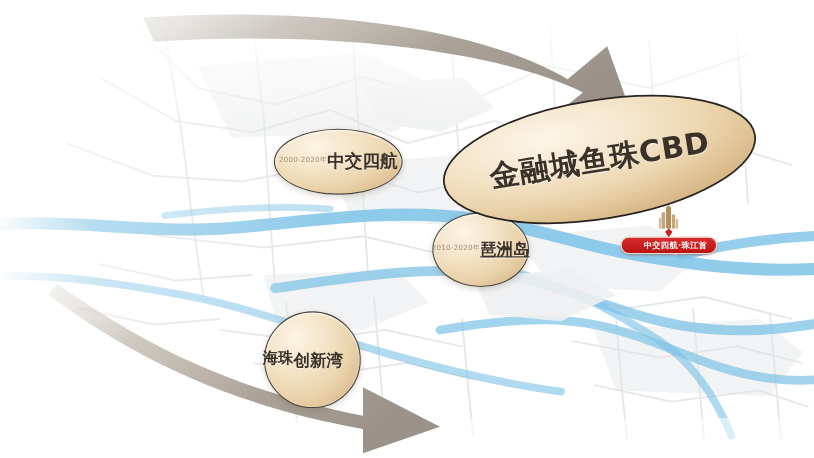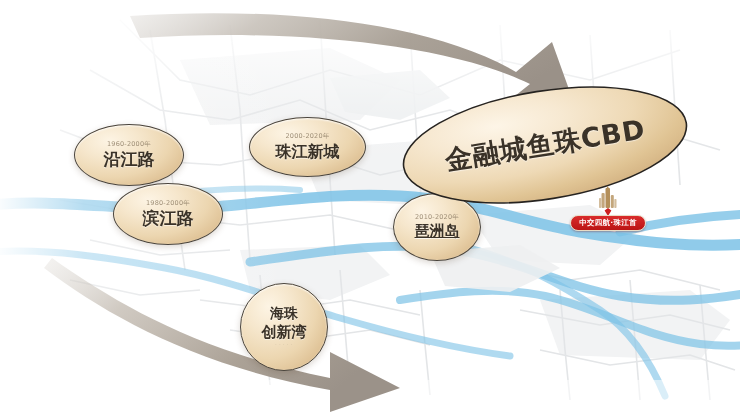--- a/index.html
+++ b/index.html
@@ -30,21 +30,21 @@
   #node-layer {
     position: absolute;
     inset: 0;
     z-index: 3;
   }
 
   
   .node {
     position: absolute;
     display: flex;
-    flex-direction: column;
+    flex-direction: row;
     align-items: center;
     justify-content: center;
     box-sizing: border-box;
     border: 1.3px solid #4a443c;
     background: radial-gradient(ellipse at 32% 26%,
                 #fdf4e4 0%, #f6e7cd 28%, #ecd6b0 58%, #ddbf92 82%, #d2b184 100%);
     box-shadow: 0 2px 6px rgba(90,70,45,0.22),
                 inset 0 1px 2px rgba(255,255,255,0.85);
     text-align: center;
     line-height: 1.12;
@@ -148,21 +148,21 @@
     left: 560px; top: 186px;
     width: 96px; height: 52px;
     z-index: 6;
     display: flex;
     flex-direction: column;
     align-items: center;
   }
   #tower-icon { width: 26px; height: 30px; display: block; }
   #project-badge {
     margin-top: -1px;
-    padding: 2px 8px 3px 8px;
+    padding: 2px 8px 3px 20px;
     border-radius: 9px;
     background: linear-gradient(180deg, #d92b2b 0%, #bb1414 100%);
     color: #ffffff;
     font-size: 7.5px;
     font-weight: bold;
     letter-spacing: 0.3px;
     white-space: nowrap;
     border: 0.8px solid #e8dcc6;
     box-shadow: 0 1px 2px rgba(120,20,20,0.35);
     line-height: 1.25;
@@ -288,33 +288,25 @@
                L 400 388
                L 330 412
                L 330 390
                C 196 366, 108 316, 44 268
                Z" fill="url(#arrGradBot)"></path>
     </g>
   </svg>
 
   <div id="node-layer">
 
-    <div class="node" id="node-yanjianglu">
-      <span class="era">1960-2000年</span>
-      <span class="title">沿江路</span>
-    </div>
-
-    <div class="node" id="node-binjianglu">
-      <span class="era">1980-2000年</span>
-      <span class="title">滨江路</span>
-    </div>
+
 
     <div class="node" id="node-zhujiangxincheng">
       <span class="era">2000-2020年</span>
-      <span class="title">珠江新城</span>
+      <span class="title">中交四航</span>
     </div>
 
     <div class="node" id="node-pazhoudao">
       <span class="era">2010-2020年</span>
       <span class="title">琶洲岛</span>
     </div>
 
     <div class="node" id="node-haizhu">
       <span class="title">海珠</span>
       <span class="title-2">创新湾</span>

